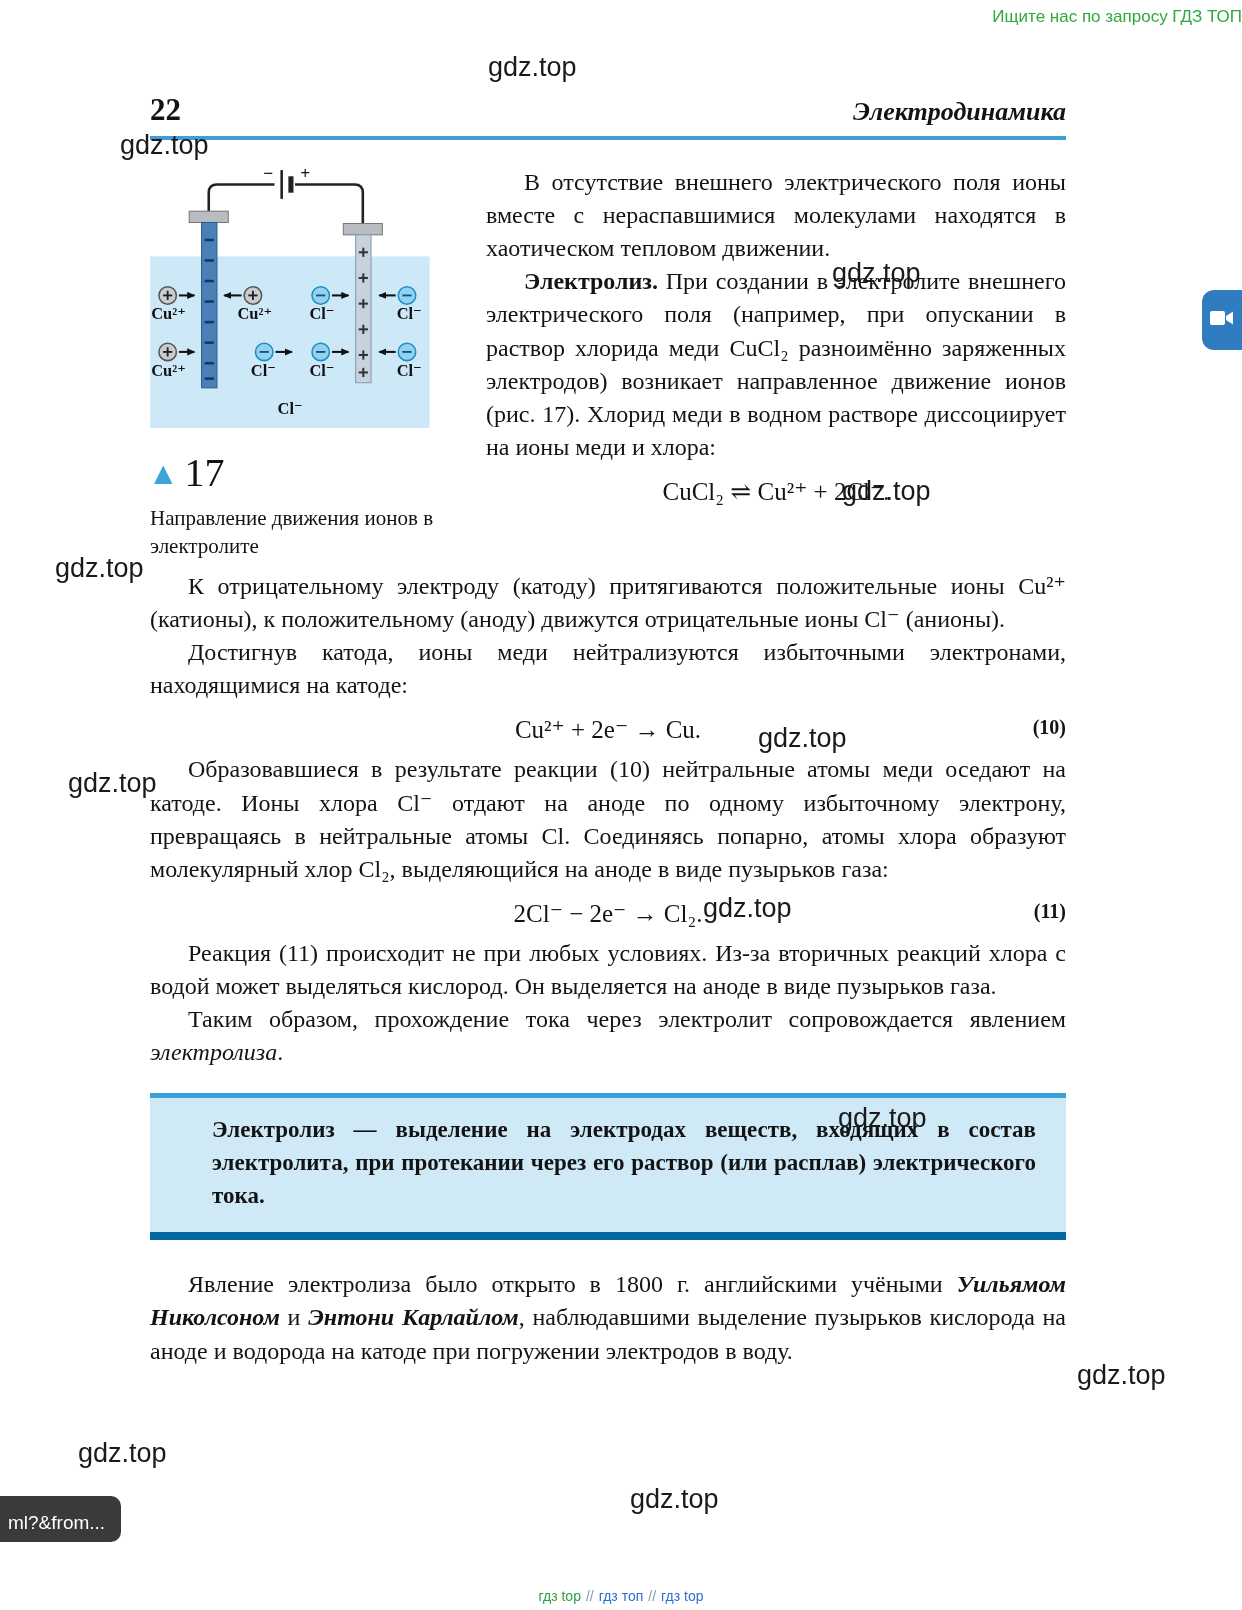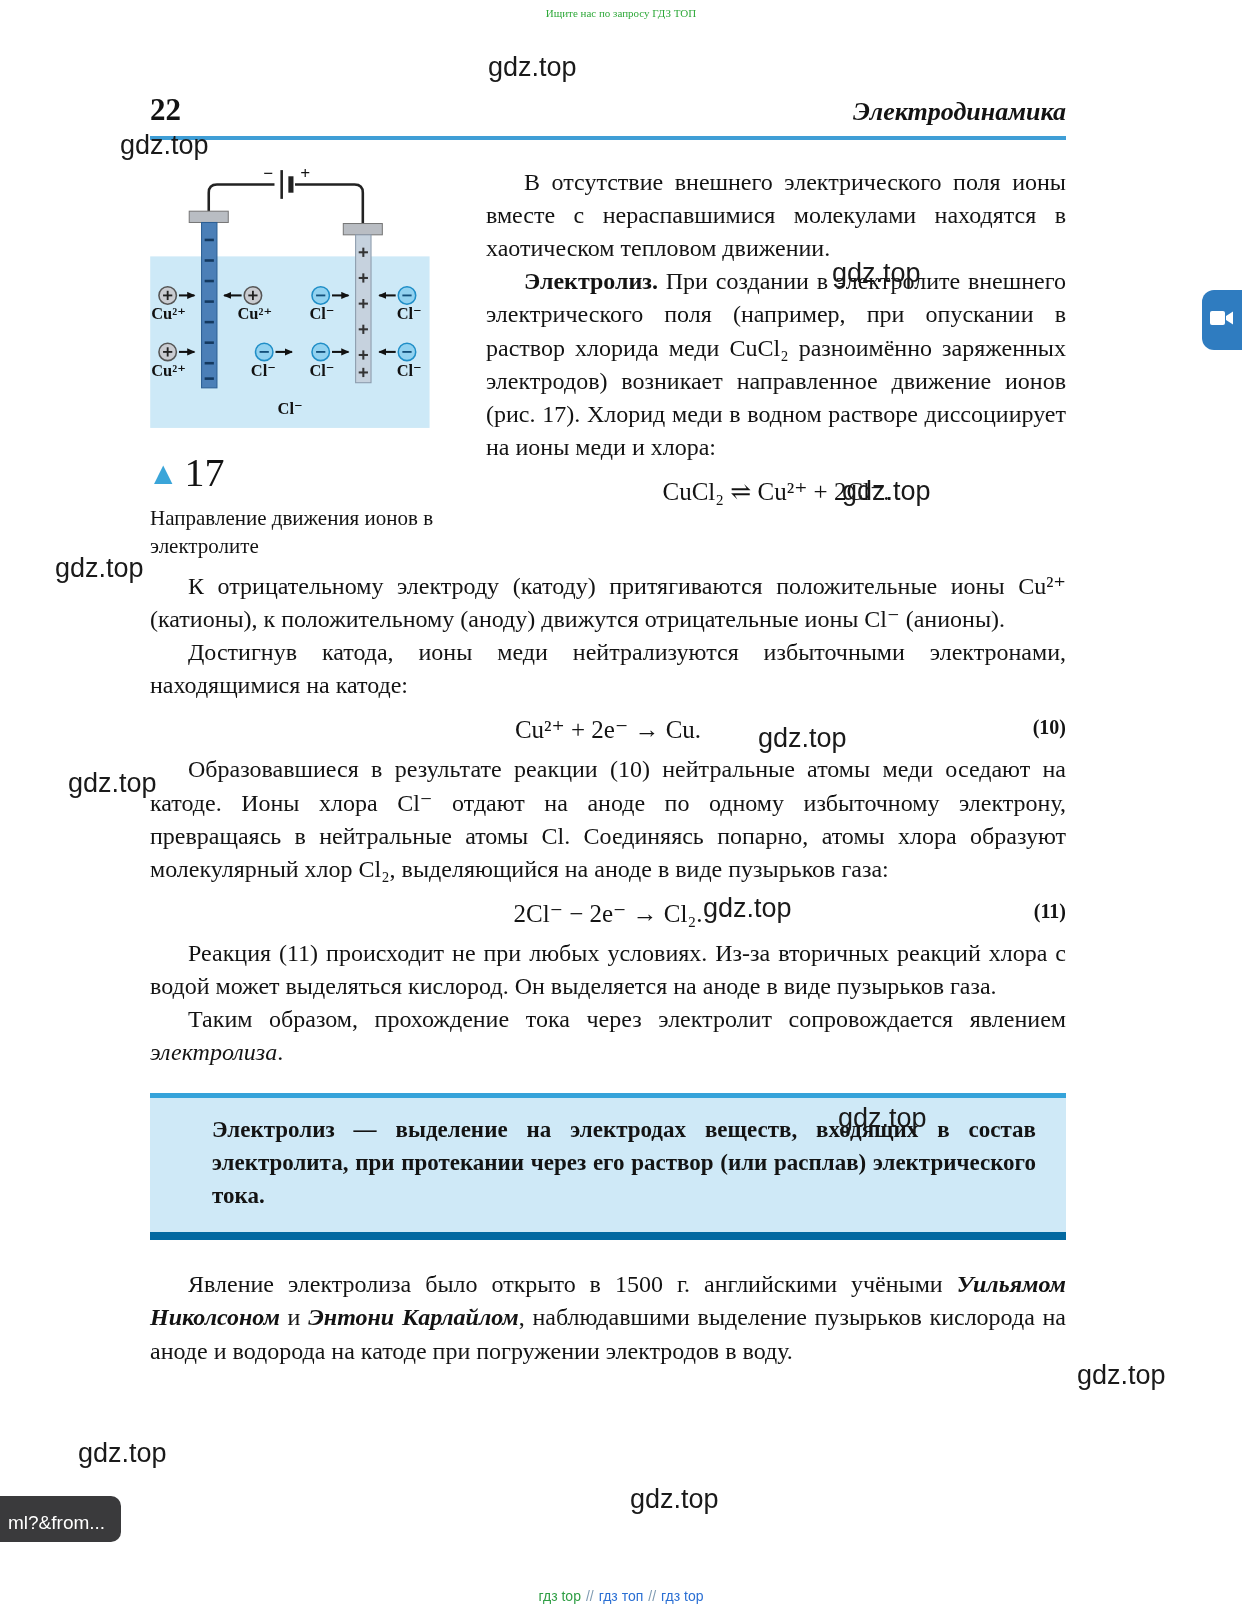--- a/index.html
+++ b/index.html
@@ -2,22 +2,22 @@
 <html><head>
 <meta charset="utf-8">
 <style>
   * { margin:0; padding:0; box-sizing:border-box; }
   html,body { width:1242px; height:1610px; }
   body {
     position:relative; background:#ffffff; overflow:hidden;
     font-family:"Liberation Serif","DejaVu Serif",serif; color:#131313;
   }
   .banner {
-    position:absolute; top:7px; left:0; width:100%; text-align:center;
-    font-family:Liberation Serif, serif; font-size:11px; color:#2fa93a; z-index:6;
+    position:absolute; top:7px; left:0; width:100%; text-align:right;
+    font-family:Liberation Sans, sans-serif; font-size:17px; color:#2fa93a; z-index:6;
   }
   .wm {
     position:absolute; z-index:9; font-family:"Liberation Sans","DejaVu Sans",sans-serif;
     font-size:27px; color:#1a1a1a; white-space:nowrap;
   }
   .video-btn {
     position:absolute; right:0; top:290px; width:40px; height:60px; background:#2f7cc0;
     border-radius:12px 0 0 12px; display:flex; align-items:center; justify-content:center;
     z-index:8; cursor:pointer;
   }
@@ -241,21 +241,21 @@
     <span class="eq-num">(11)</span>
   </div>
 
   <p class="para"><span>Реакция (11) происходит не при любых условиях. Из-за вторичных реакций хлора с водой может выделяться кислород. Он выделяется на аноде в виде пузырьков газа.</span></p>
   <p class="para"><span>Таким образом, прохождение тока через электролит сопровождается явлением </span><span class="it">электролиза</span><span>.</span></p>
 
   <div class="def-box">
     <p>Электролиз — выделение на электродах веществ, входящих в состав электролита, при протекании через его раствор (или расплав) электрического тока.</p>
   </div>
 
-  <p class="para final"><span>Явление электролиза было открыто в 1500 г. английскими учёными </span><span class="bi">Уильямом Николсоном</span><span> и </span><span class="bi">Энтони Карлайлом</span><span>, наблюдавшими выделение пузырьков кислорода на аноде и водорода на катоде при погружении электродов в воду.</span></p>
+  <p class="para final"><span>Явление электролиза было открыто в 1800 г. английскими учёными </span><span class="bi">Уильямом Николсоном</span><span> и </span><span class="bi">Энтони Карлайлом</span><span>, наблюдавшими выделение пузырьков кислорода на аноде и водорода на катоде при погружении электродов в воду.</span></p>
 
 </div>
 
 <div class="toast">ml?&amp;from...</div>
 
 <div class="footer">
   <a class="f-green">гдз top</a><span class="sep">//</span><a class="f-blue">гдз топ</a><span class="sep">//</span><a class="f-blue">гдз top</a>
 </div>
 
 </body></html>

